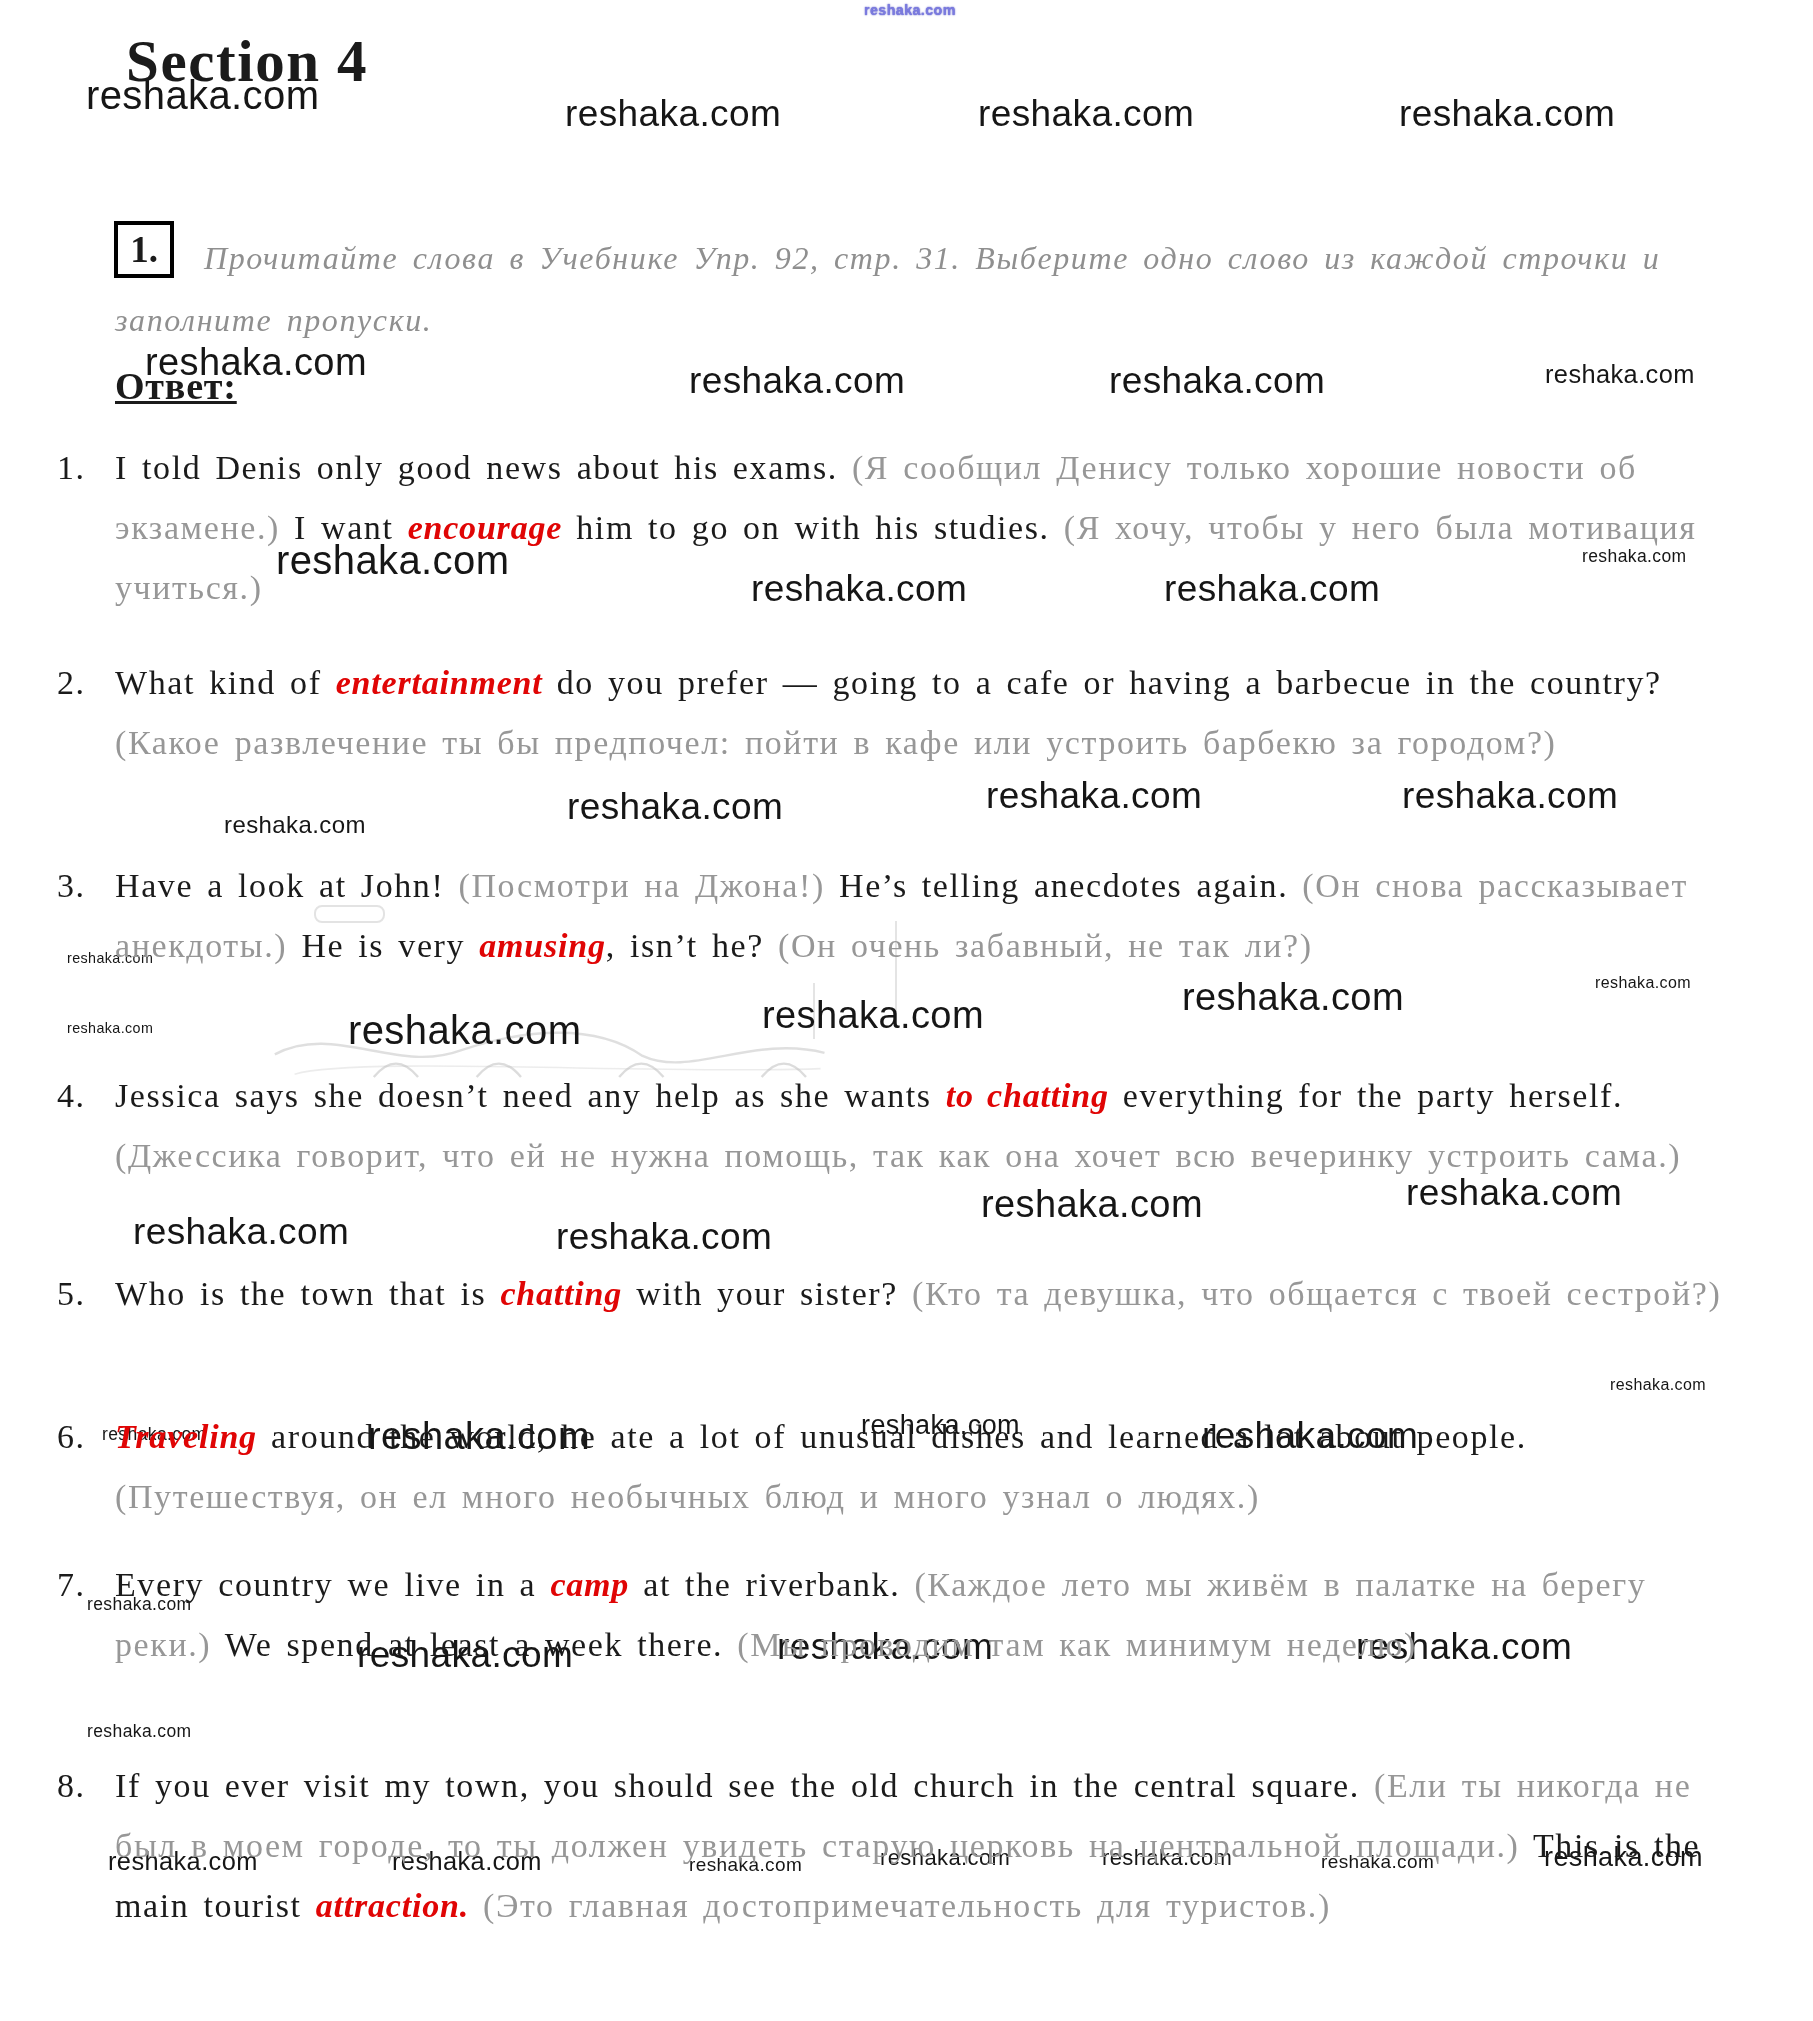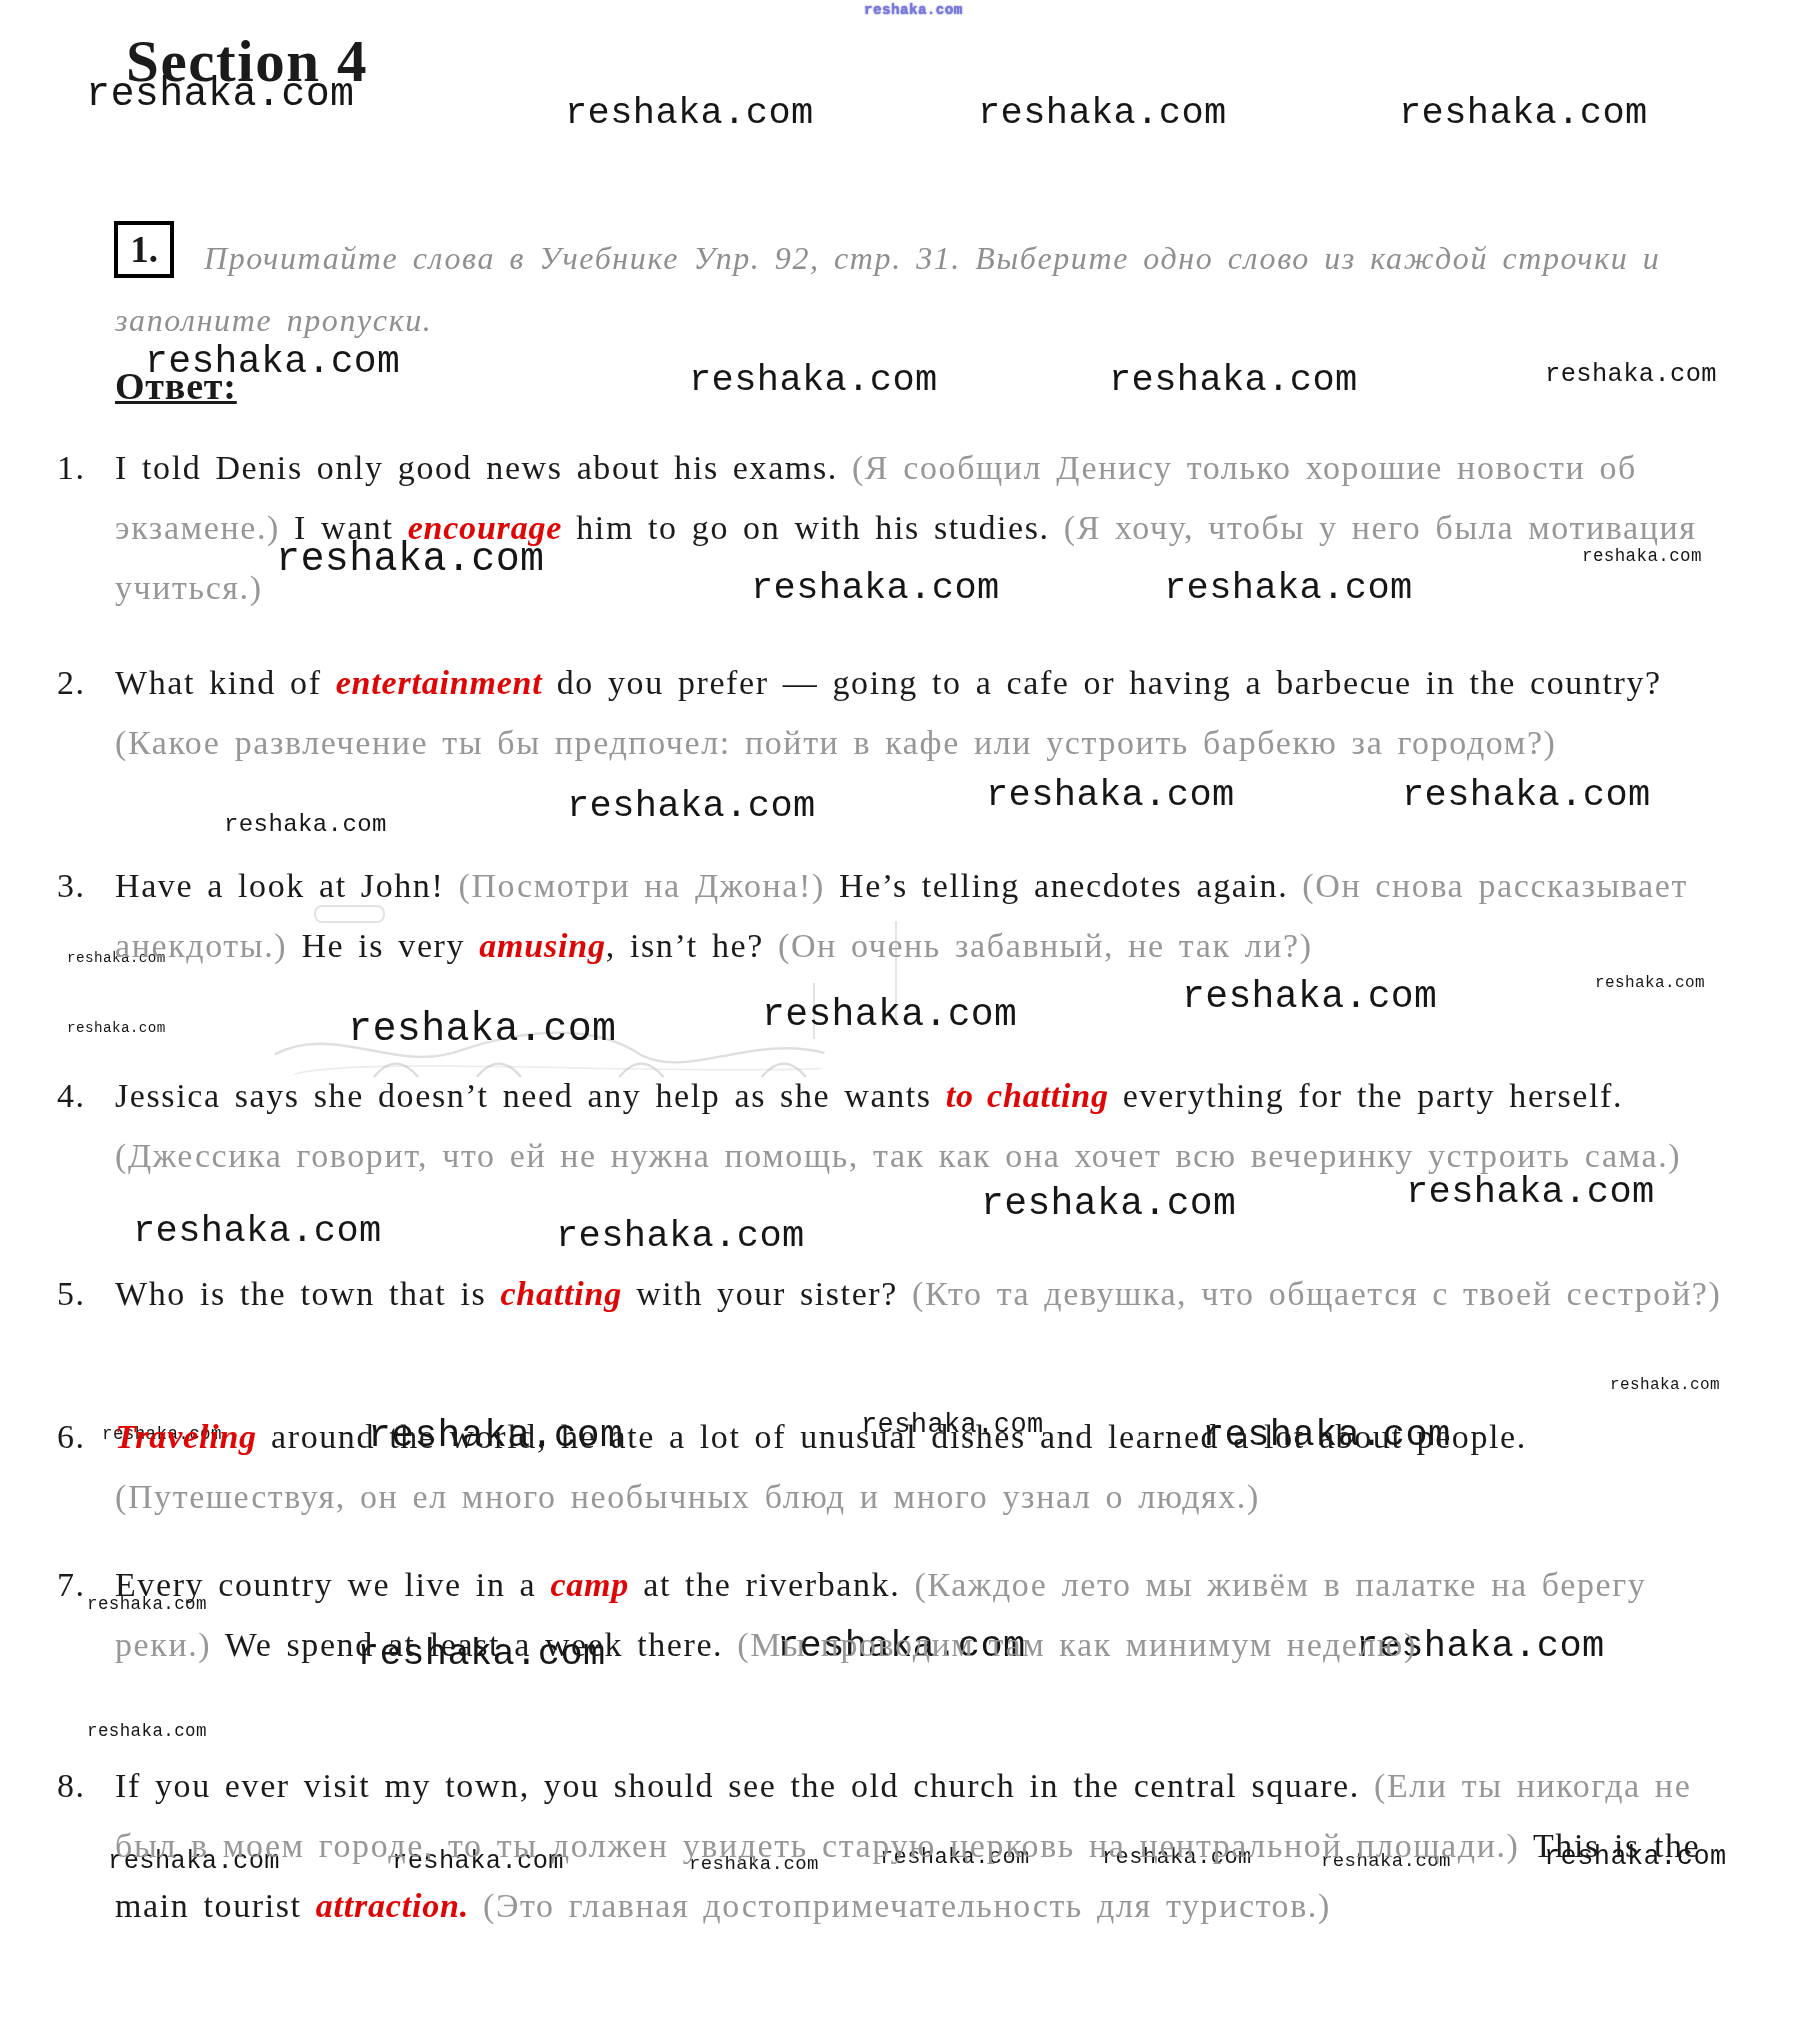--- a/index.html
+++ b/index.html
@@ -2,21 +2,21 @@
 <html style="font-size:12.7px"><head>
 <meta charset="utf-8">
 <style>
   html,body{margin:0;padding:0;background:#ffffff;}
   .page{
     position:relative;width:1814px;height:2022px;background:#ffffff;overflow:hidden;
     font-family:"Liberation Serif",serif;color:#1b1b1b;
   }
   
   .wm{
-    position:absolute;font-family:Liberation Mono, monospace;color:#161616;
+    position:absolute;font-family:Liberation Sans, sans-serif;color:#161616;
     white-space:nowrap;line-height:1;z-index:1;letter-spacing:0.4px;
   }
   .wm-blue{color:#7b7bdf;font-weight:700;text-shadow:0 0 1.6px #2f2fb8;}
   
   .section-title{
     position:absolute;left:118px;top:19px;margin:8px;z-index:2;
     font-size:59px;font-weight:700;letter-spacing:1.6px;
   }
   
   .task-box{

